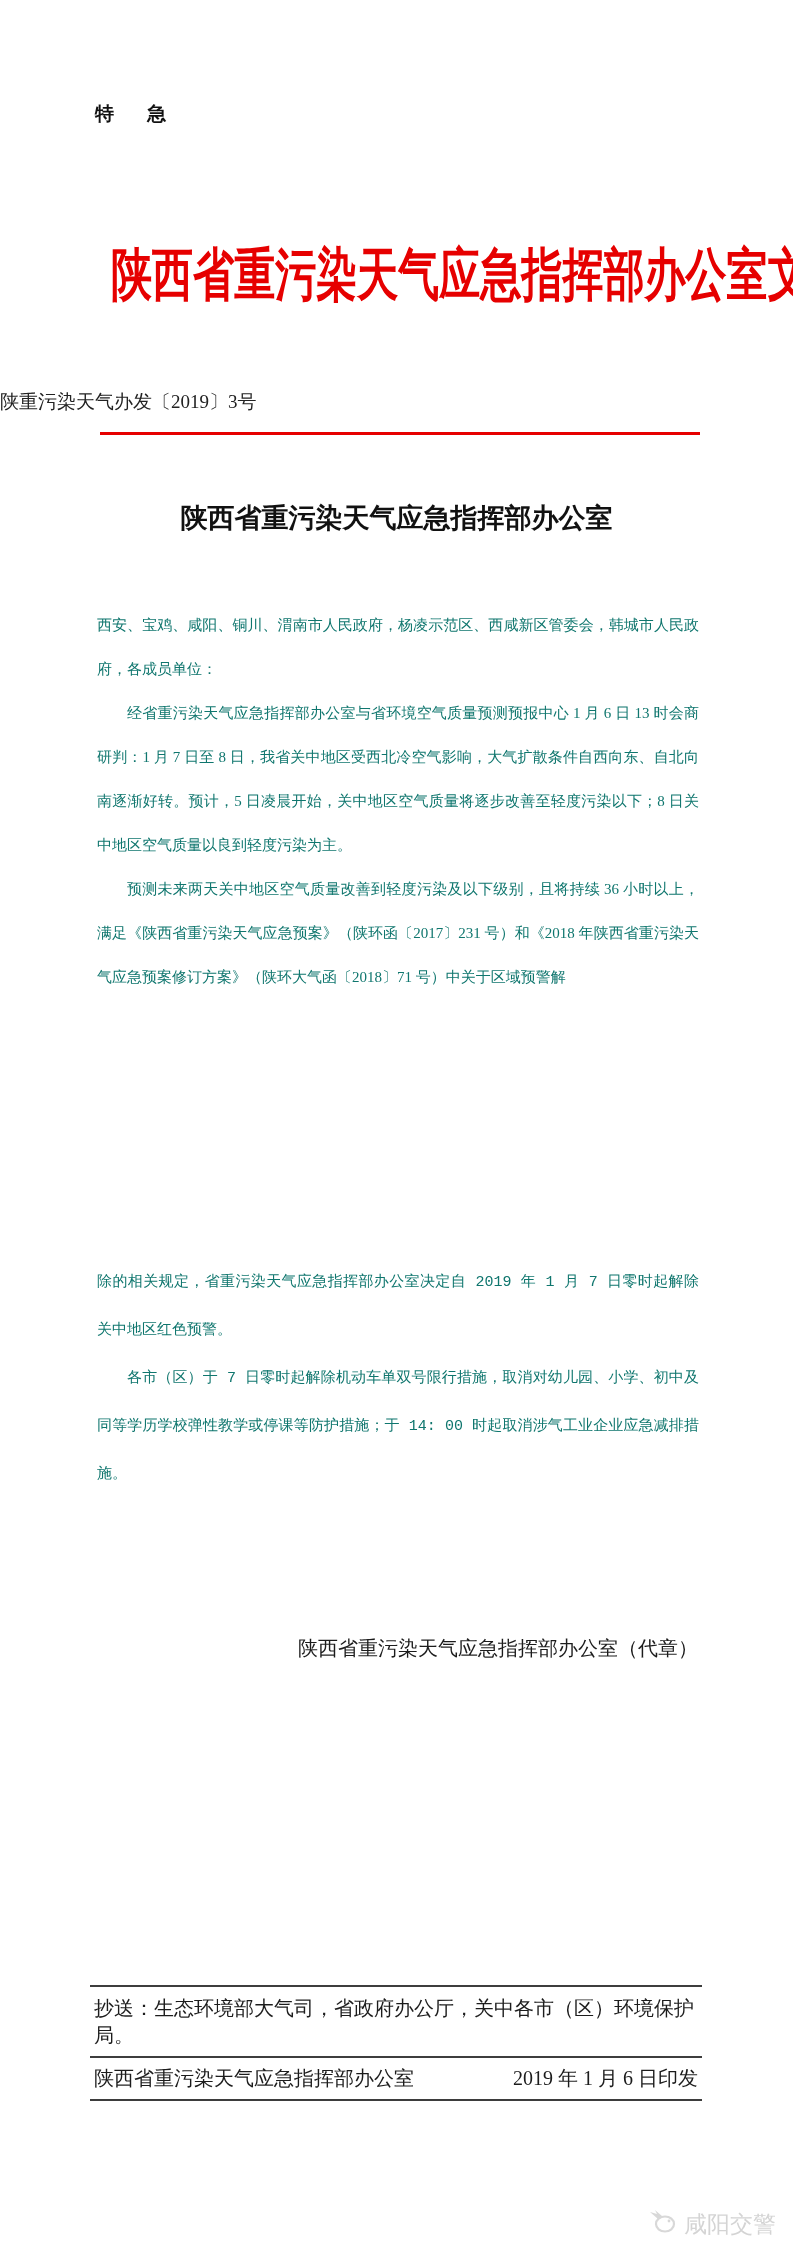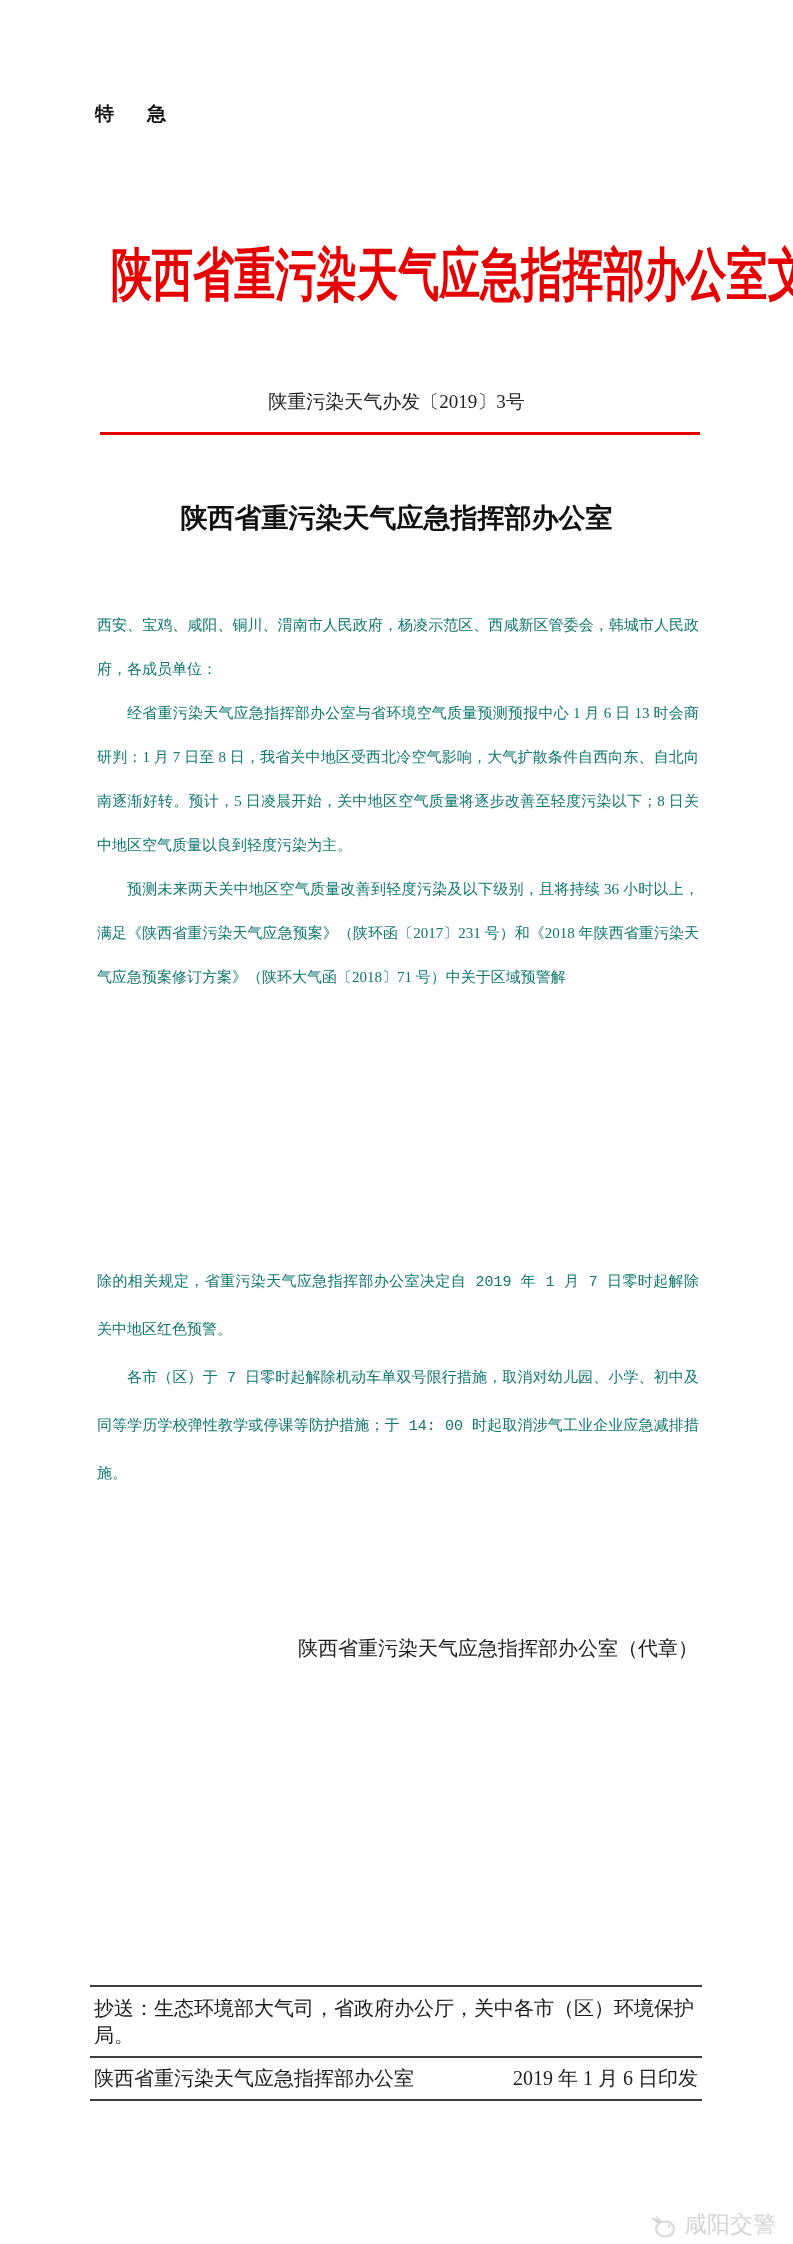--- a/index.html
+++ b/index.html
@@ -22,21 +22,21 @@
   .red-head {
     position:absolute; top:226px; left:0; width:793px;
     text-align:center; white-space:nowrap;
     color:#e60000; font-weight:bold;
     font-size:57px; line-height:72px;
     transform:scaleX(0.72); transform-origin:50% 50%;
     letter-spacing:0px;
   }
   .doc-number {
     position:absolute; top:376px; left:0; width:793px;
-    text-align:center; font-size:19px; color:#222;
+    font-size:19px; color:#222;
   }
   .red-rule {
     position:absolute; top:419px; left:100px;
     width:600px; height:3px; background:#e60000;
   }
   .doc-title {
     position:absolute; top:482px; left:0; width:793px;
     text-align:center; font-weight:bold;
     font-size:27px; line-height:46px; color:#111;
   }
@@ -57,21 +57,21 @@
     font-size:20px; color:#1c1c1c;
   }
   .footer .rule { height:2px; background:#3d3d3d; }
   .footer .cc-row { padding:8px 4px 7px 4px; }
   .footer .issue-row {
     display:flex; justify-content:space-between;
     padding:7px 4px 7px 4px;
   }
   .watermark {
     position:absolute; top:2196px; right:17px;
-    display:flex; align-items:flex-end; gap:6px;
+    display:flex; align-items:flex-start; gap:6px;
     color:#d4d4d4; font-size:23px;
     font-family:"Liberation Sans","DejaVu Sans",sans-serif;
   }
   .watermark svg { display:block; opacity:0.9; }
 </style>
 </head>
 <body>
 
 <div class="page">
 

